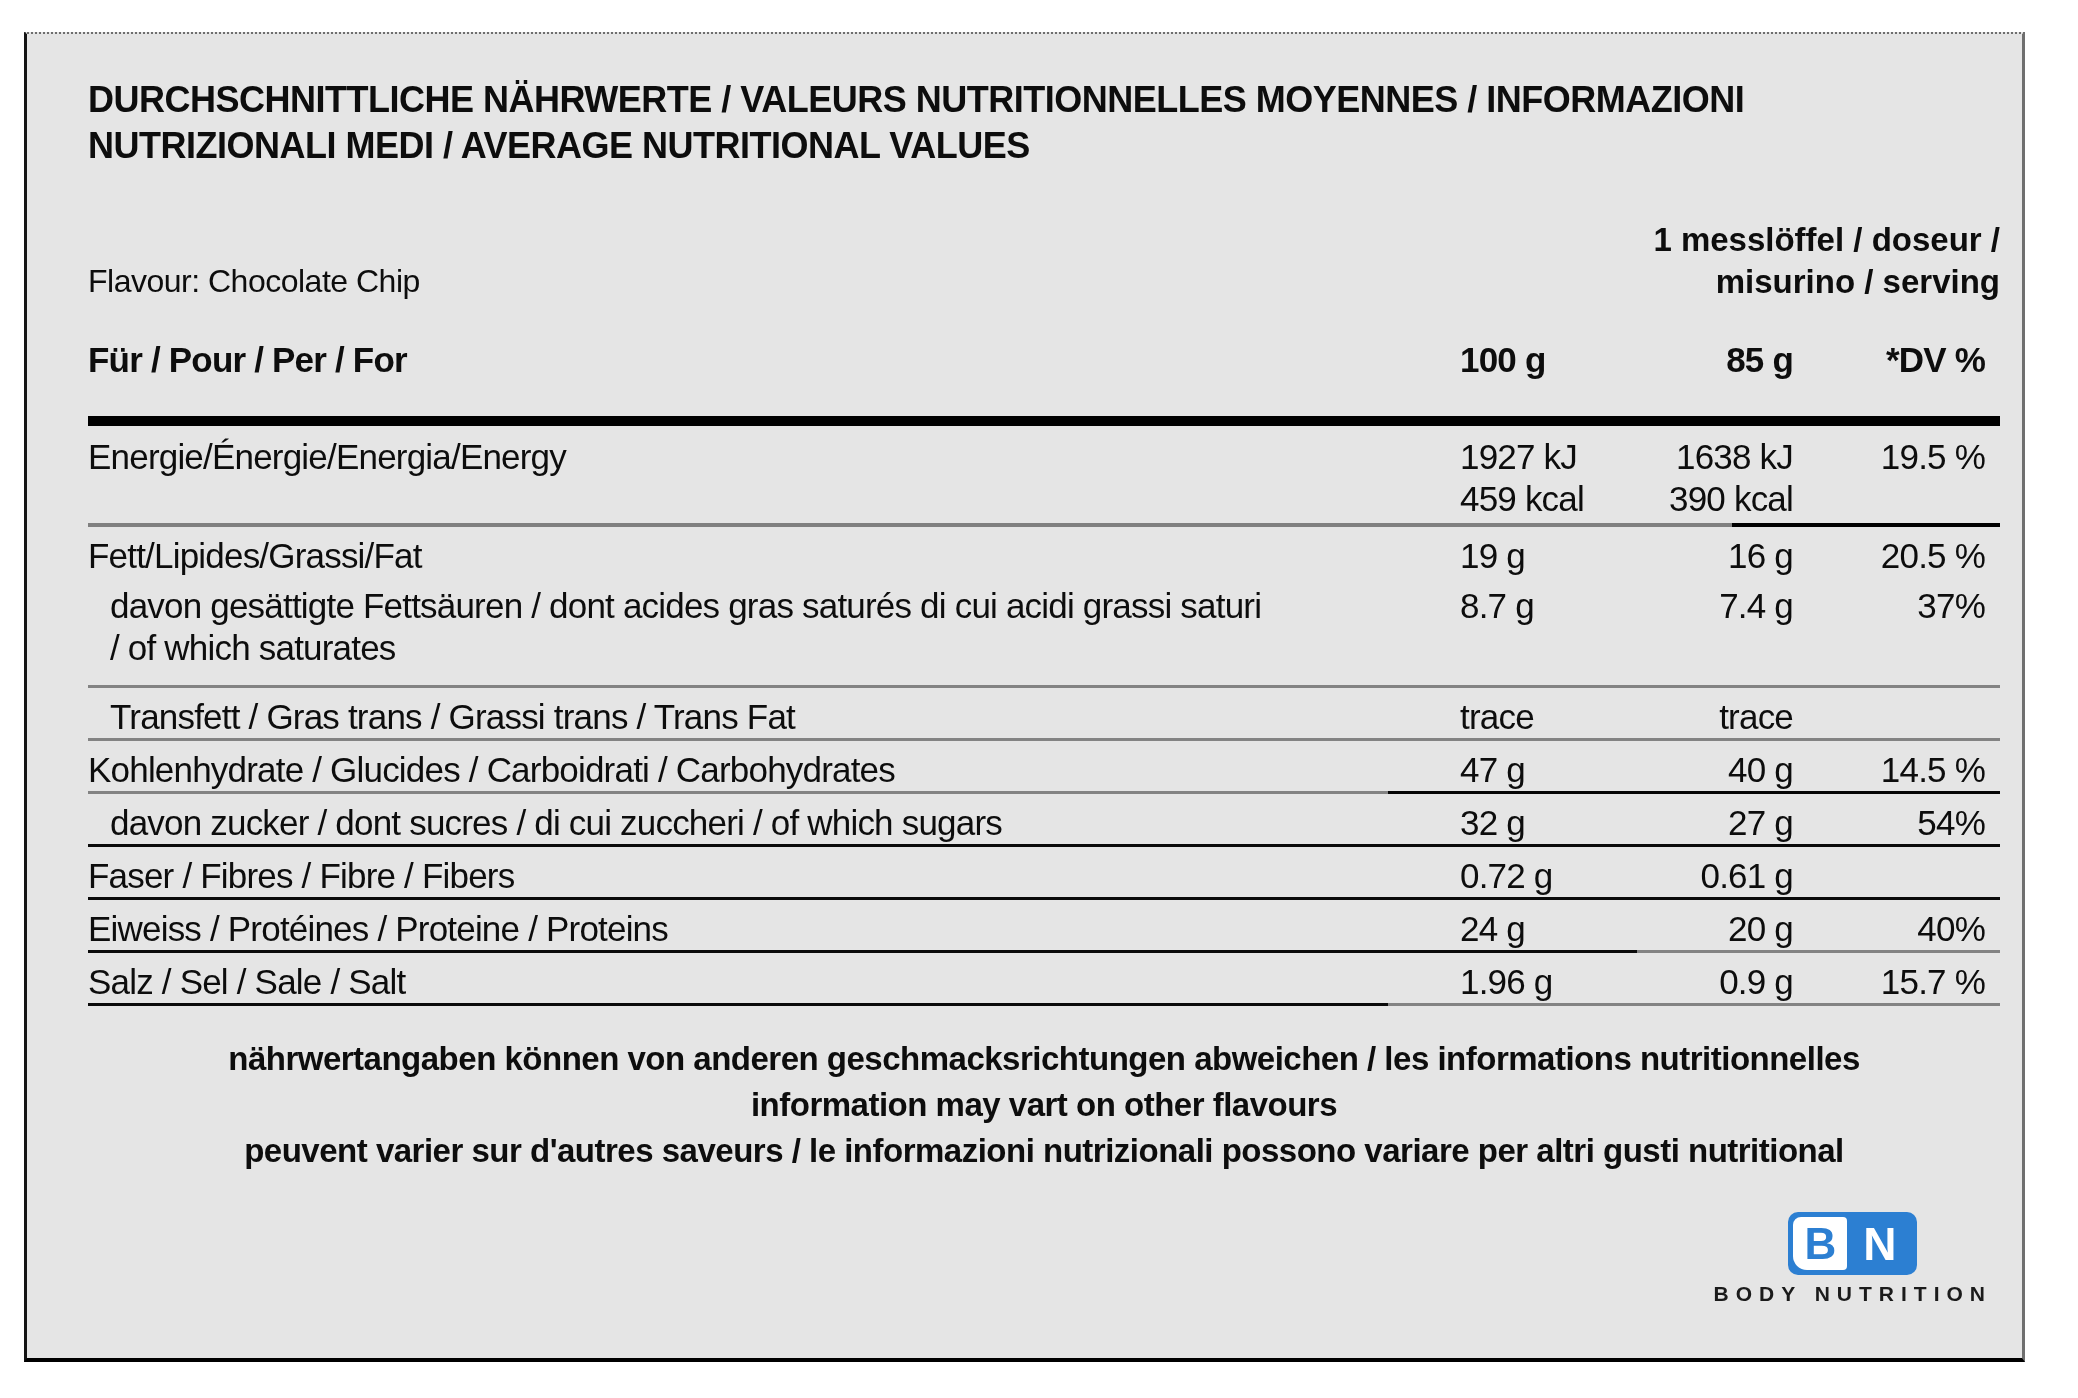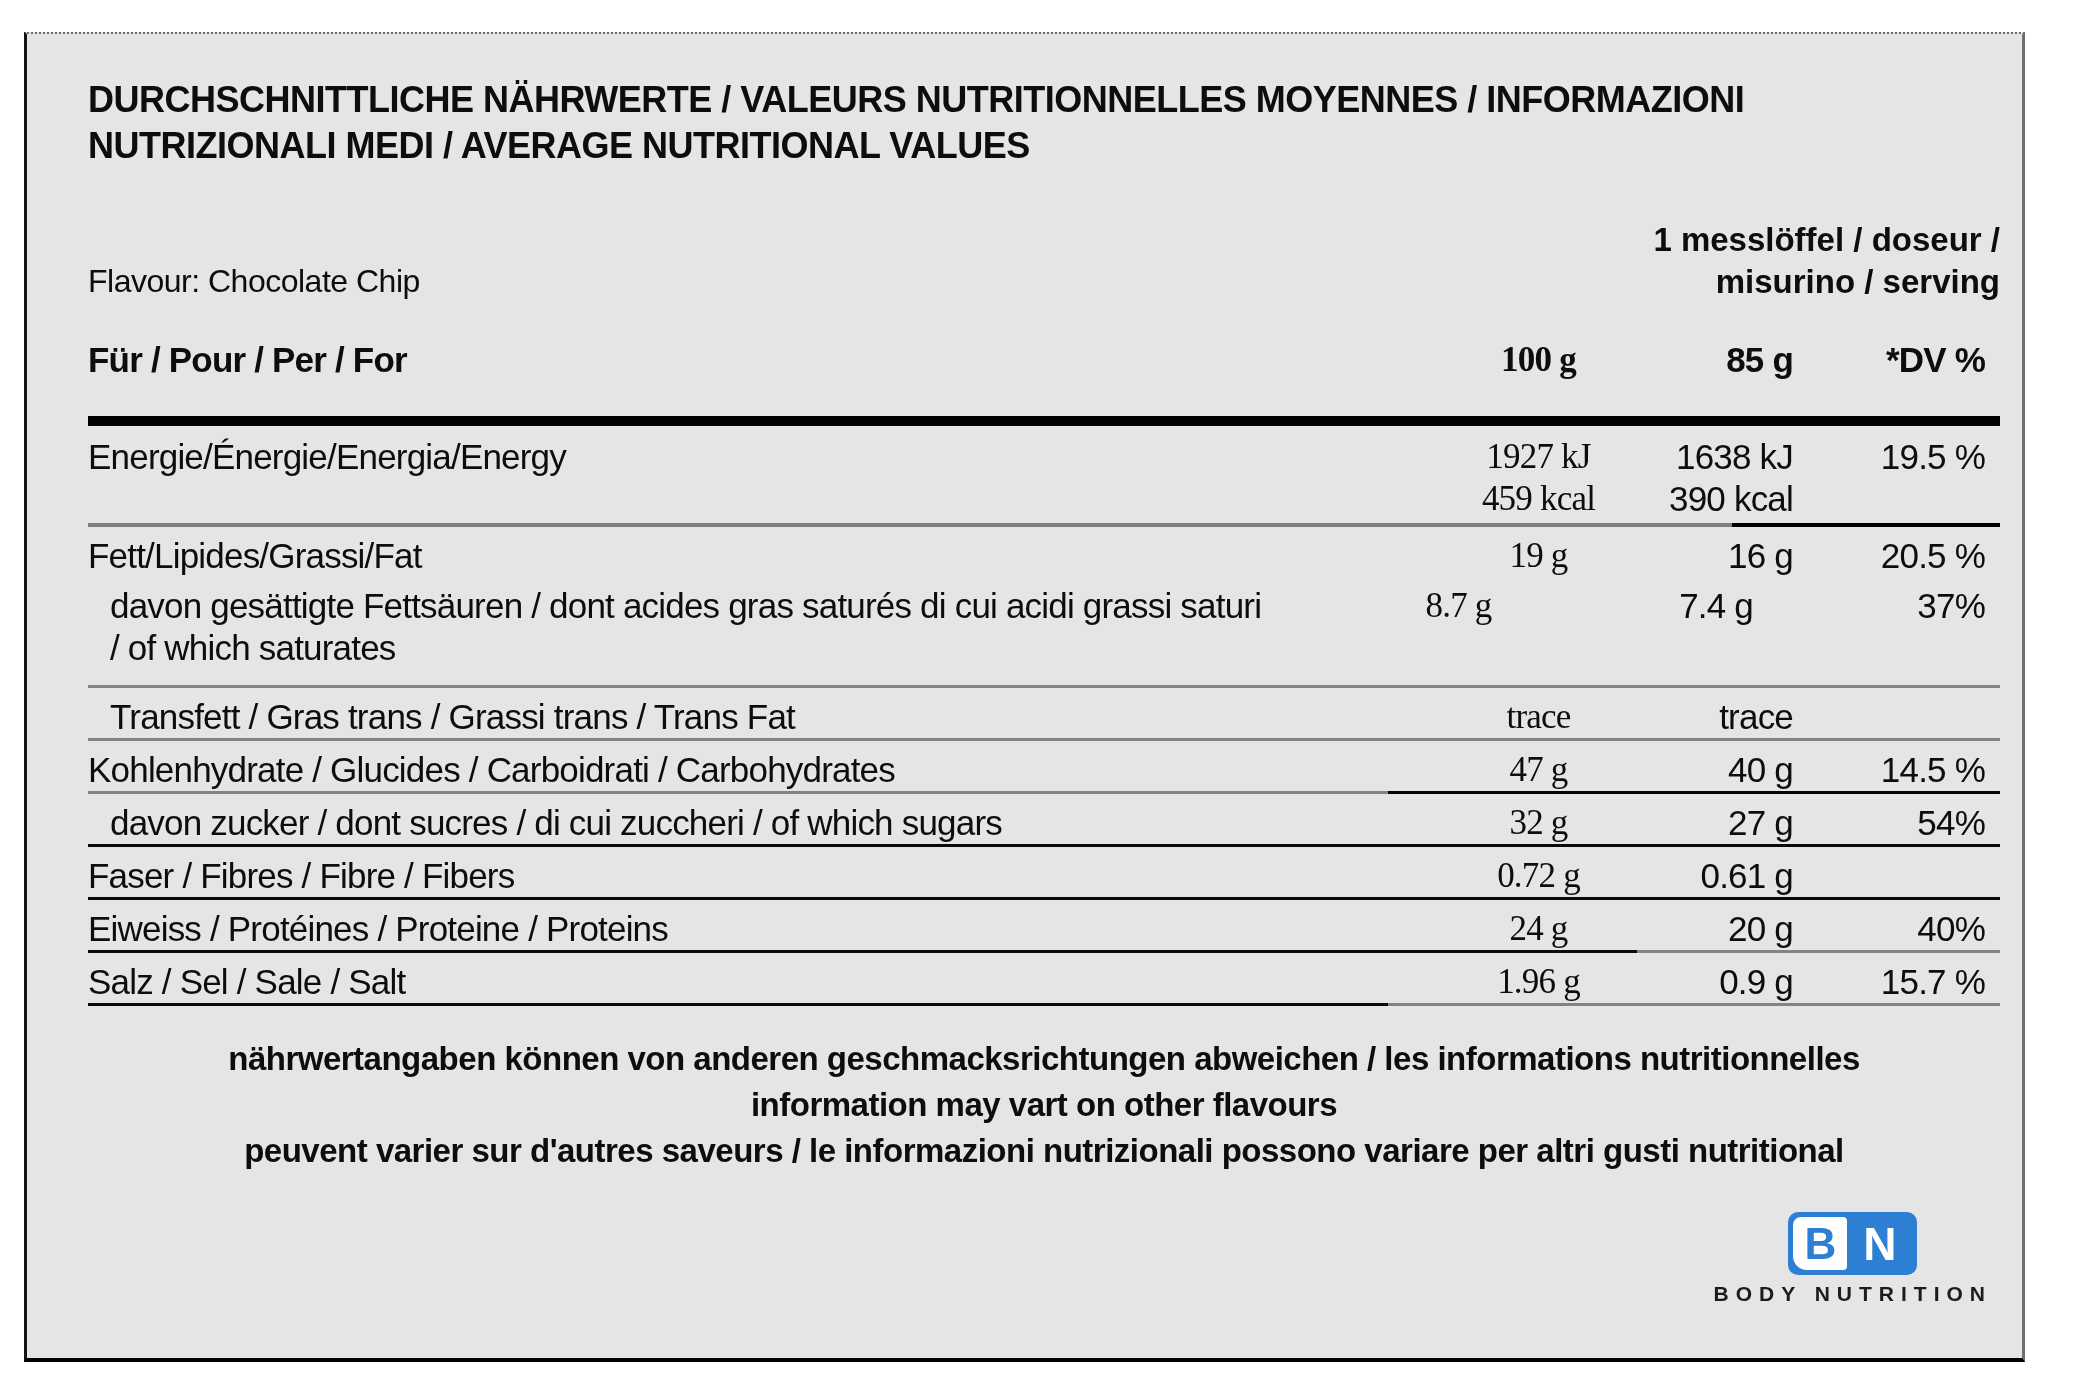--- a/index.html
+++ b/index.html
@@ -21,28 +21,28 @@
 
   .flavour-row { margin-top:50px; display:flex; justify-content:space-between; align-items:flex-end; }
   .flavour { font-size:32px; line-height:44px; letter-spacing:-0.5px; }
   .serving-note { text-align:right; font-weight:bold; font-size:33px; line-height:42px; white-space:nowrap; }
 
   .table { margin-top:36px; }
   .row { display:flex; align-items:flex-start; padding-top:8px; }
   .row.header-row { font-weight:bold; font-size:36px; line-height:42px; padding-top:0; padding-bottom:35px; letter-spacing:-0.5px; }
   .cell { font-size:35px; line-height:42px; letter-spacing:-0.8px; }
   .cell.label { flex:1 1 auto; min-width:0; }
-  .cell.v100 { width:170px; padding-right:13px; text-align:center; white-space:nowrap;font-family:Liberation Serif, serif; }
+  .cell.v100 { width:170px; padding-right:13px; text-align:left; white-space:nowrap; }
   .cell.v85  { width:178px; padding-right:15px; text-align:right; white-space:nowrap; }
   .cell.dv   { width:192px; padding-right:15px; text-align:right; white-space:nowrap; }
   .row.indent .label { padding-left:22px; }
   .row.energy1 { padding-top:10px; }
   .row.energy2 { padding-top:0; padding-bottom:3px; }
   .row.no-rule-below { padding-bottom:0; }
-  .row.two-line { padding-bottom:16px;gap:40px; }
+  .row.two-line { padding-bottom:16px; }
 
   .rule { height:3px; background:#808080; }
   .rule-thick { height:10px; background:#000; }
   .rule-gb86 { height:4px; background:linear-gradient(to right,#808080 0 86%,#000 86%); }
   .rule-g    { background:#838383; }
   .rule-gb68 { background:linear-gradient(to right,#838383 0 68%,#050505 68%); }
   .rule-b    { background:#0a0a0a; }
   .rule-bg81 { background:linear-gradient(to right,#0a0a0a 0 81%,#838383 81%); }
   .rule-bg68 { background:linear-gradient(to right,#0a0a0a 0 68%,#838383 68%); }
 

